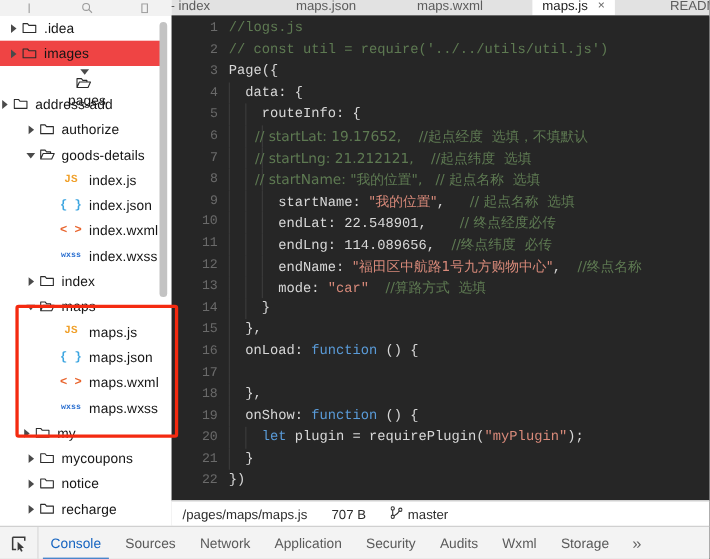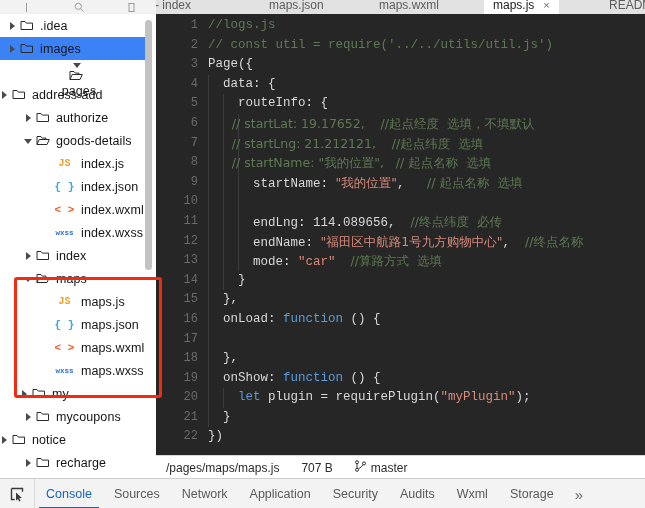--- a/index.html
+++ b/index.html
@@ -25,21 +25,21 @@
   .sidebar{
     position:absolute;left:0;top:14px;width:156px;height:464px;
     background:#ffffff;overflow:hidden;
     border-right:1px solid #cfcfcf;
   }
   .tree{position:absolute;left:0;top:0;width:150px;}
   .row{
     position:relative;height:23px;display:flex;align-items:center;
     font-size:12.5px;color:#1a1a1a;white-space:nowrap;
   }
-  .row.sel{background:#3b82f6;}
+  .row.sel{background:#ef4444;}
   .arrow{
     width:9px;height:9px;flex:0 0 9px;margin-right:3px;position:relative;
   }
   .arrow.closed::before{
     content:"";position:absolute;left:2px;top:1px;
     border-left:5px solid #4a4a4a;border-top:4px solid transparent;border-bottom:4px solid transparent;
   }
   .arrow.open::before{
     content:"";position:absolute;left:0px;top:2.5px;
     border-top:5px solid #4a4a4a;border-left:4px solid transparent;border-right:4px solid transparent;
@@ -260,21 +260,21 @@
               </svg></span>
             <span class="lbl">my</span>
           </div>
           <div class="row" style="padding-left: 24px;">
             <span class="arrow closed"></span>
             <span class="ficon"><svg width="14" height="12" viewBox="0 0 14 12">
                 <path d="M1 10.5 V2.5 h4 l1.3 1.6 H12.5 V10.5 Z" fill="none" stroke="#2b2b2b" stroke-width="1" stroke-linejoin="round"></path>
               </svg></span>
             <span class="lbl">mycoupons</span>
           </div>
-          <div class="row" style="">
+          <div class="row" style="padding-left: 24px;">
             <span class="arrow closed"></span>
             <span class="ficon"><svg width="14" height="12" viewBox="0 0 14 12">
                 <path d="M1 10.5 V2.5 h4 l1.3 1.6 H12.5 V10.5 Z" fill="none" stroke="#2b2b2b" stroke-width="1" stroke-linejoin="round"></path>
               </svg></span>
             <span class="lbl">notice</span>
           </div>
           <div class="row" style="padding-left: 24px;">
             <span class="arrow closed"></span>
             <span class="ficon"><svg width="14" height="12" viewBox="0 0 14 12">
                 <path d="M1 10.5 V2.5 h4 l1.3 1.6 H12.5 V10.5 Z" fill="none" stroke="#2b2b2b" stroke-width="1" stroke-linejoin="round"></path>
@@ -311,21 +311,21 @@
       <div class="code">
           <div class="cl"><span class="gut">1</span><span class="src"><span class="cmt">//logs.js</span></span></div>
           <div class="cl"><span class="gut">2</span><span class="src"><span class="cmt">// const util = require('../../utils/util.js')</span></span></div>
           <div class="cl"><span class="gut">3</span><span class="src"><span class="plain">Page({</span></span></div>
           <div class="cl"><span class="gut">4</span><span class="guide" style="left: 52px;"></span><span class="src"><span class="plain">  data: {</span></span></div>
           <div class="cl"><span class="gut">5</span><span class="guide" style="left: 52px;"></span><span class="guide" style="left: 67.05px;"></span><span class="src"><span class="plain">    routeInfo: {</span></span></div>
           <div class="cl"><span class="gut">6</span><span class="guide" style="left: 52px;"></span><span class="guide" style="left: 67.05px;"></span><span class="guide" style="left: 82.1px;"></span><span class="src"><span class="cmt cjk">      // startLat: 19.17652,    //起点经度  选填，不填默认</span></span></div>
           <div class="cl"><span class="gut">7</span><span class="guide" style="left: 52px;"></span><span class="guide" style="left: 67.05px;"></span><span class="guide" style="left: 82.1px;"></span><span class="src"><span class="cmt cjk">      // startLng: 21.212121,    //起点纬度  选填</span></span></div>
           <div class="cl"><span class="gut">8</span><span class="guide" style="left: 52px;"></span><span class="guide" style="left: 67.05px;"></span><span class="guide" style="left: 82.1px;"></span><span class="src"><span class="cmt cjk">      // startName: "我的位置",   // 起点名称  选填</span></span></div>
           <div class="cl"><span class="gut">9</span><span class="guide" style="left: 52px;"></span><span class="guide" style="left: 67.05px;"></span><span class="guide" style="left: 82.1px;"></span><span class="src"><span class="plain">      startName: </span><span class="str cjk">"我的位置"</span><span class="plain">,   </span><span class="cmt cjk">// 起点名称  选填</span></span></div>
-          <div class="cl"><span class="gut">10</span><span class="guide" style="left: 52px;"></span><span class="guide" style="left: 67.05px;"></span><span class="guide" style="left: 82.1px;"></span></div>
+          <div class="cl"><span class="gut">10</span><span class="guide" style="left: 52px;"></span><span class="guide" style="left: 67.05px;"></span><span class="guide" style="left: 82.1px;"></span><span class="src"><span class="plain">      endLat: 22.548901,    </span><span class="cmt cjk">// 终点经度必传</span></span></div>
           <div class="cl"><span class="gut">11</span><span class="guide" style="left: 52px;"></span><span class="guide" style="left: 67.05px;"></span><span class="guide" style="left: 82.1px;"></span><span class="src"><span class="plain">      endLng: 114.089656,  </span><span class="cmt cjk">//终点纬度  必传</span></span></div>
           <div class="cl"><span class="gut">12</span><span class="guide" style="left: 52px;"></span><span class="guide" style="left: 67.05px;"></span><span class="guide" style="left: 82.1px;"></span><span class="src"><span class="plain">      endName: </span><span class="str cjk">"福田区中航路1号九方购物中心"</span><span class="plain">,  </span><span class="cmt cjk">//终点名称</span></span></div>
           <div class="cl"><span class="gut">13</span><span class="guide" style="left: 52px;"></span><span class="guide" style="left: 67.05px;"></span><span class="guide" style="left: 82.1px;"></span><span class="src"><span class="plain">      mode: </span><span class="str">"car"</span><span class="plain">  </span><span class="cmt cjk">//算路方式  选填</span></span></div>
           <div class="cl"><span class="gut">14</span><span class="guide" style="left: 52px;"></span><span class="guide" style="left: 67.05px;"></span><span class="src"><span class="plain">    }</span></span></div>
           <div class="cl"><span class="gut">15</span><span class="guide" style="left: 52px;"></span><span class="src"><span class="plain">  },</span></span></div>
           <div class="cl"><span class="gut">16</span><span class="guide" style="left: 52px;"></span><span class="src"><span class="plain">  onLoad: </span><span class="kw">function</span><span class="plain"> () {</span></span></div>
           <div class="cl"><span class="gut">17</span><span class="guide" style="left: 52px;"></span><span class="src"><span class="plain"></span></span></div>
           <div class="cl"><span class="gut">18</span><span class="guide" style="left: 52px;"></span><span class="src"><span class="plain">  },</span></span></div>
           <div class="cl"><span class="gut">19</span><span class="guide" style="left: 52px;"></span><span class="src"><span class="plain">  onShow: </span><span class="kw">function</span><span class="plain"> () {</span></span></div>
           <div class="cl"><span class="gut">20</span><span class="guide" style="left: 52px;"></span><span class="guide" style="left: 67.05px;"></span><span class="src"><span class="plain">    </span><span class="kw">let</span><span class="plain"> plugin = requirePlugin(</span><span class="str">"myPlugin"</span><span class="plain">);</span></span></div>

